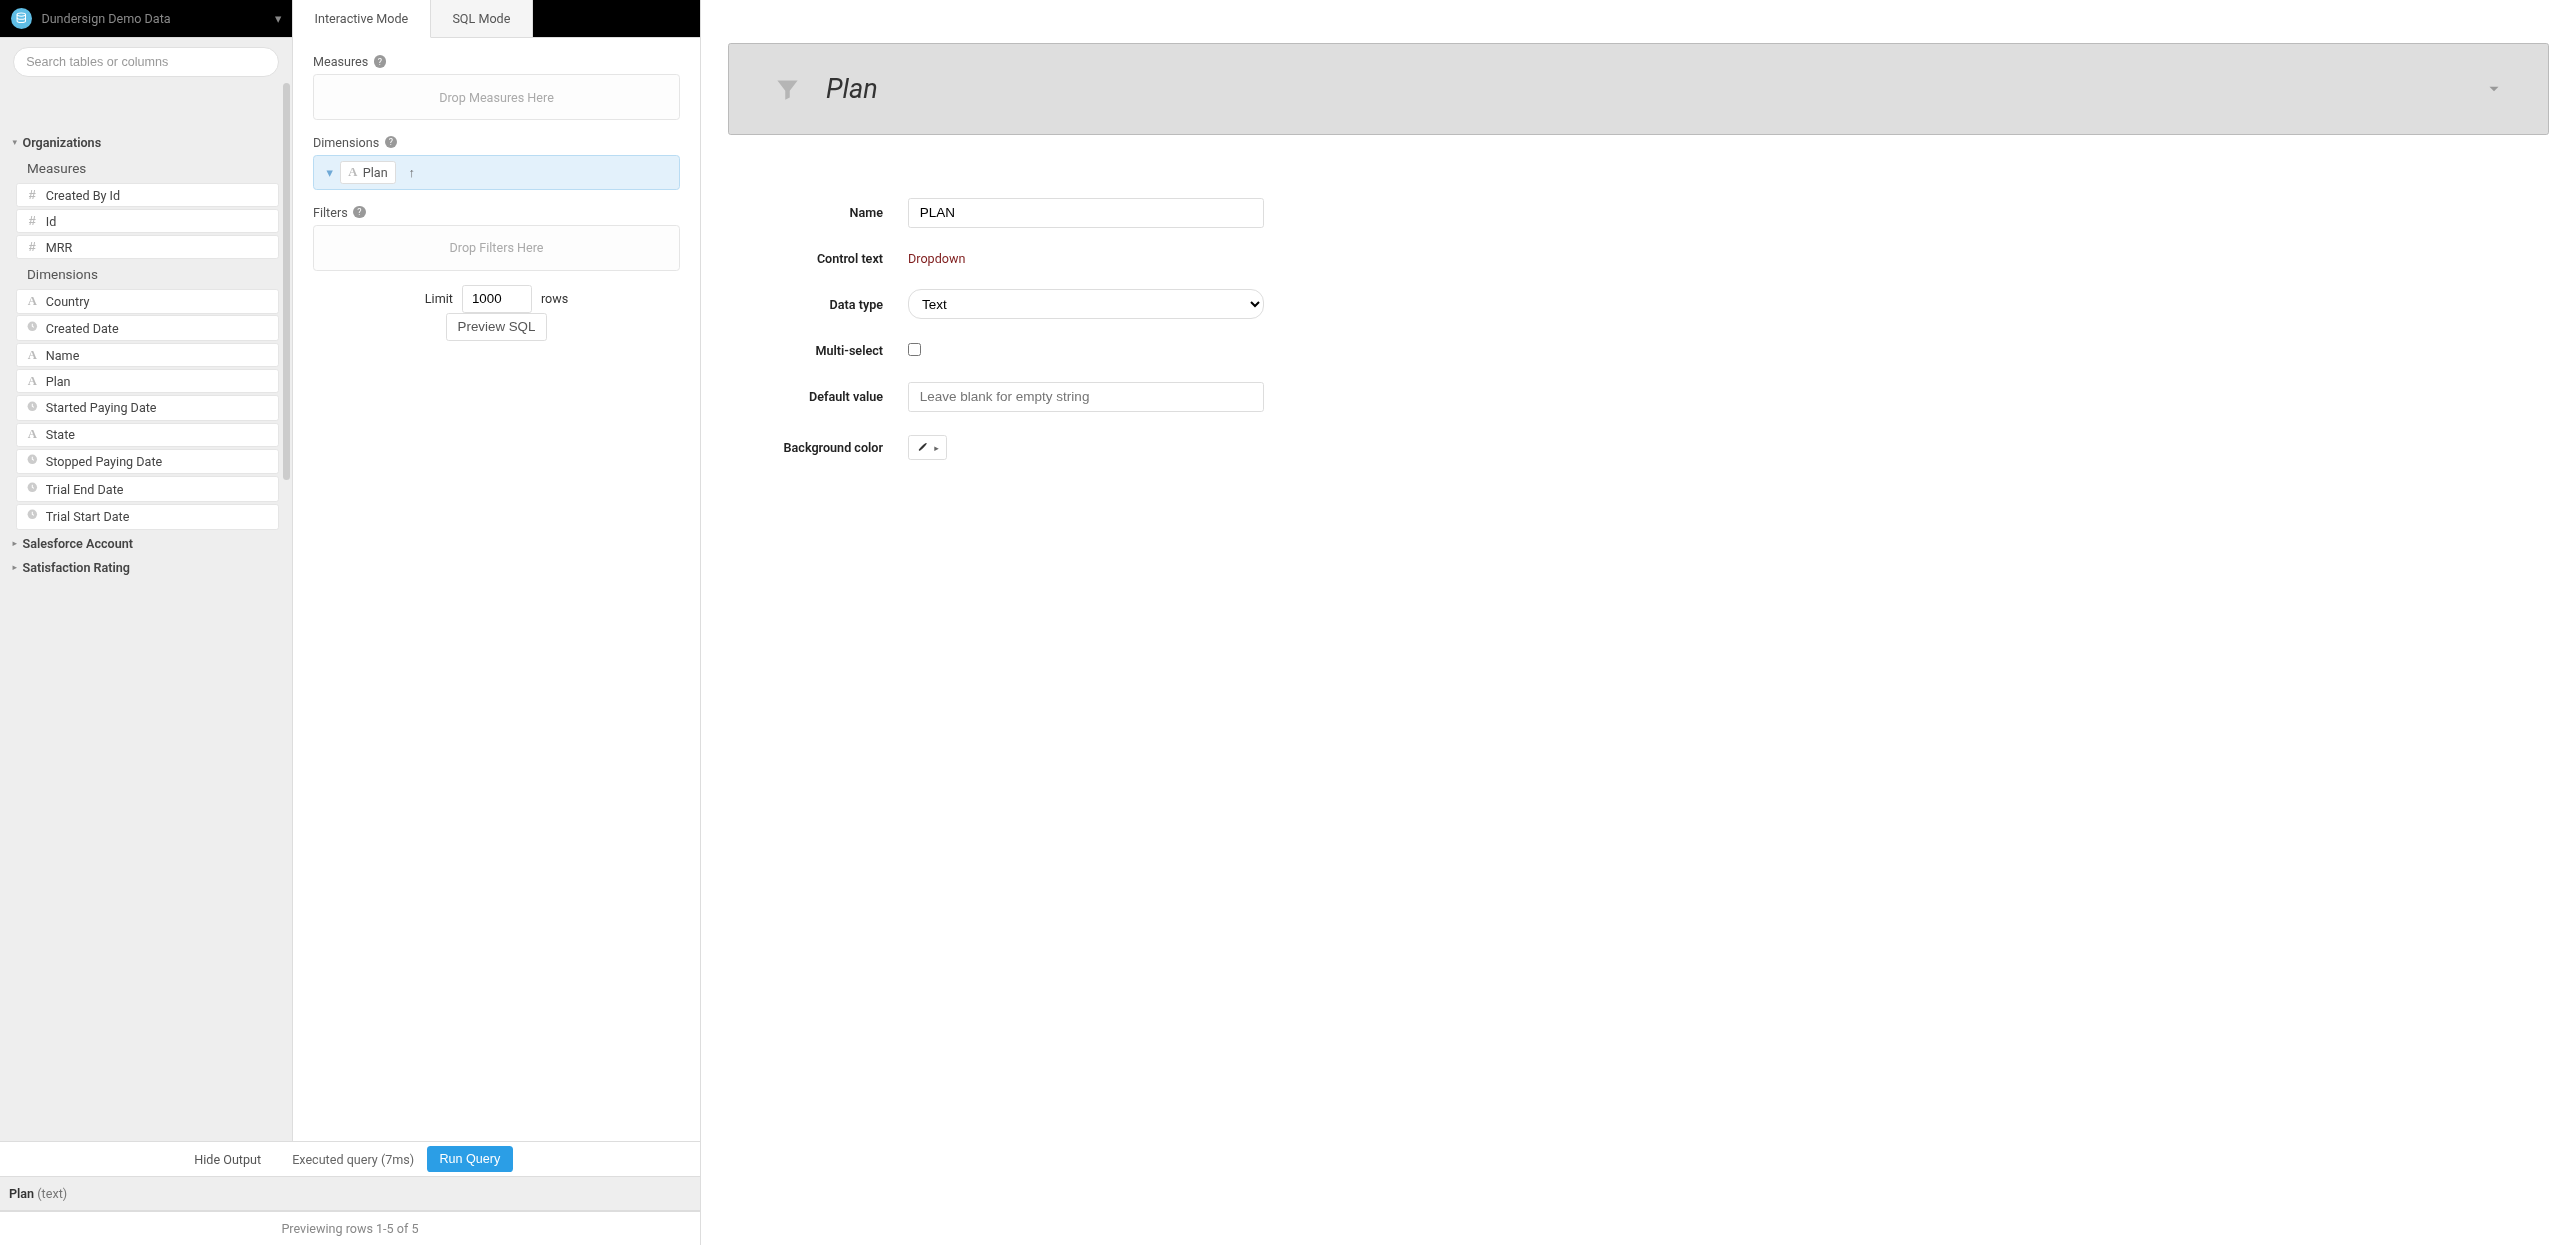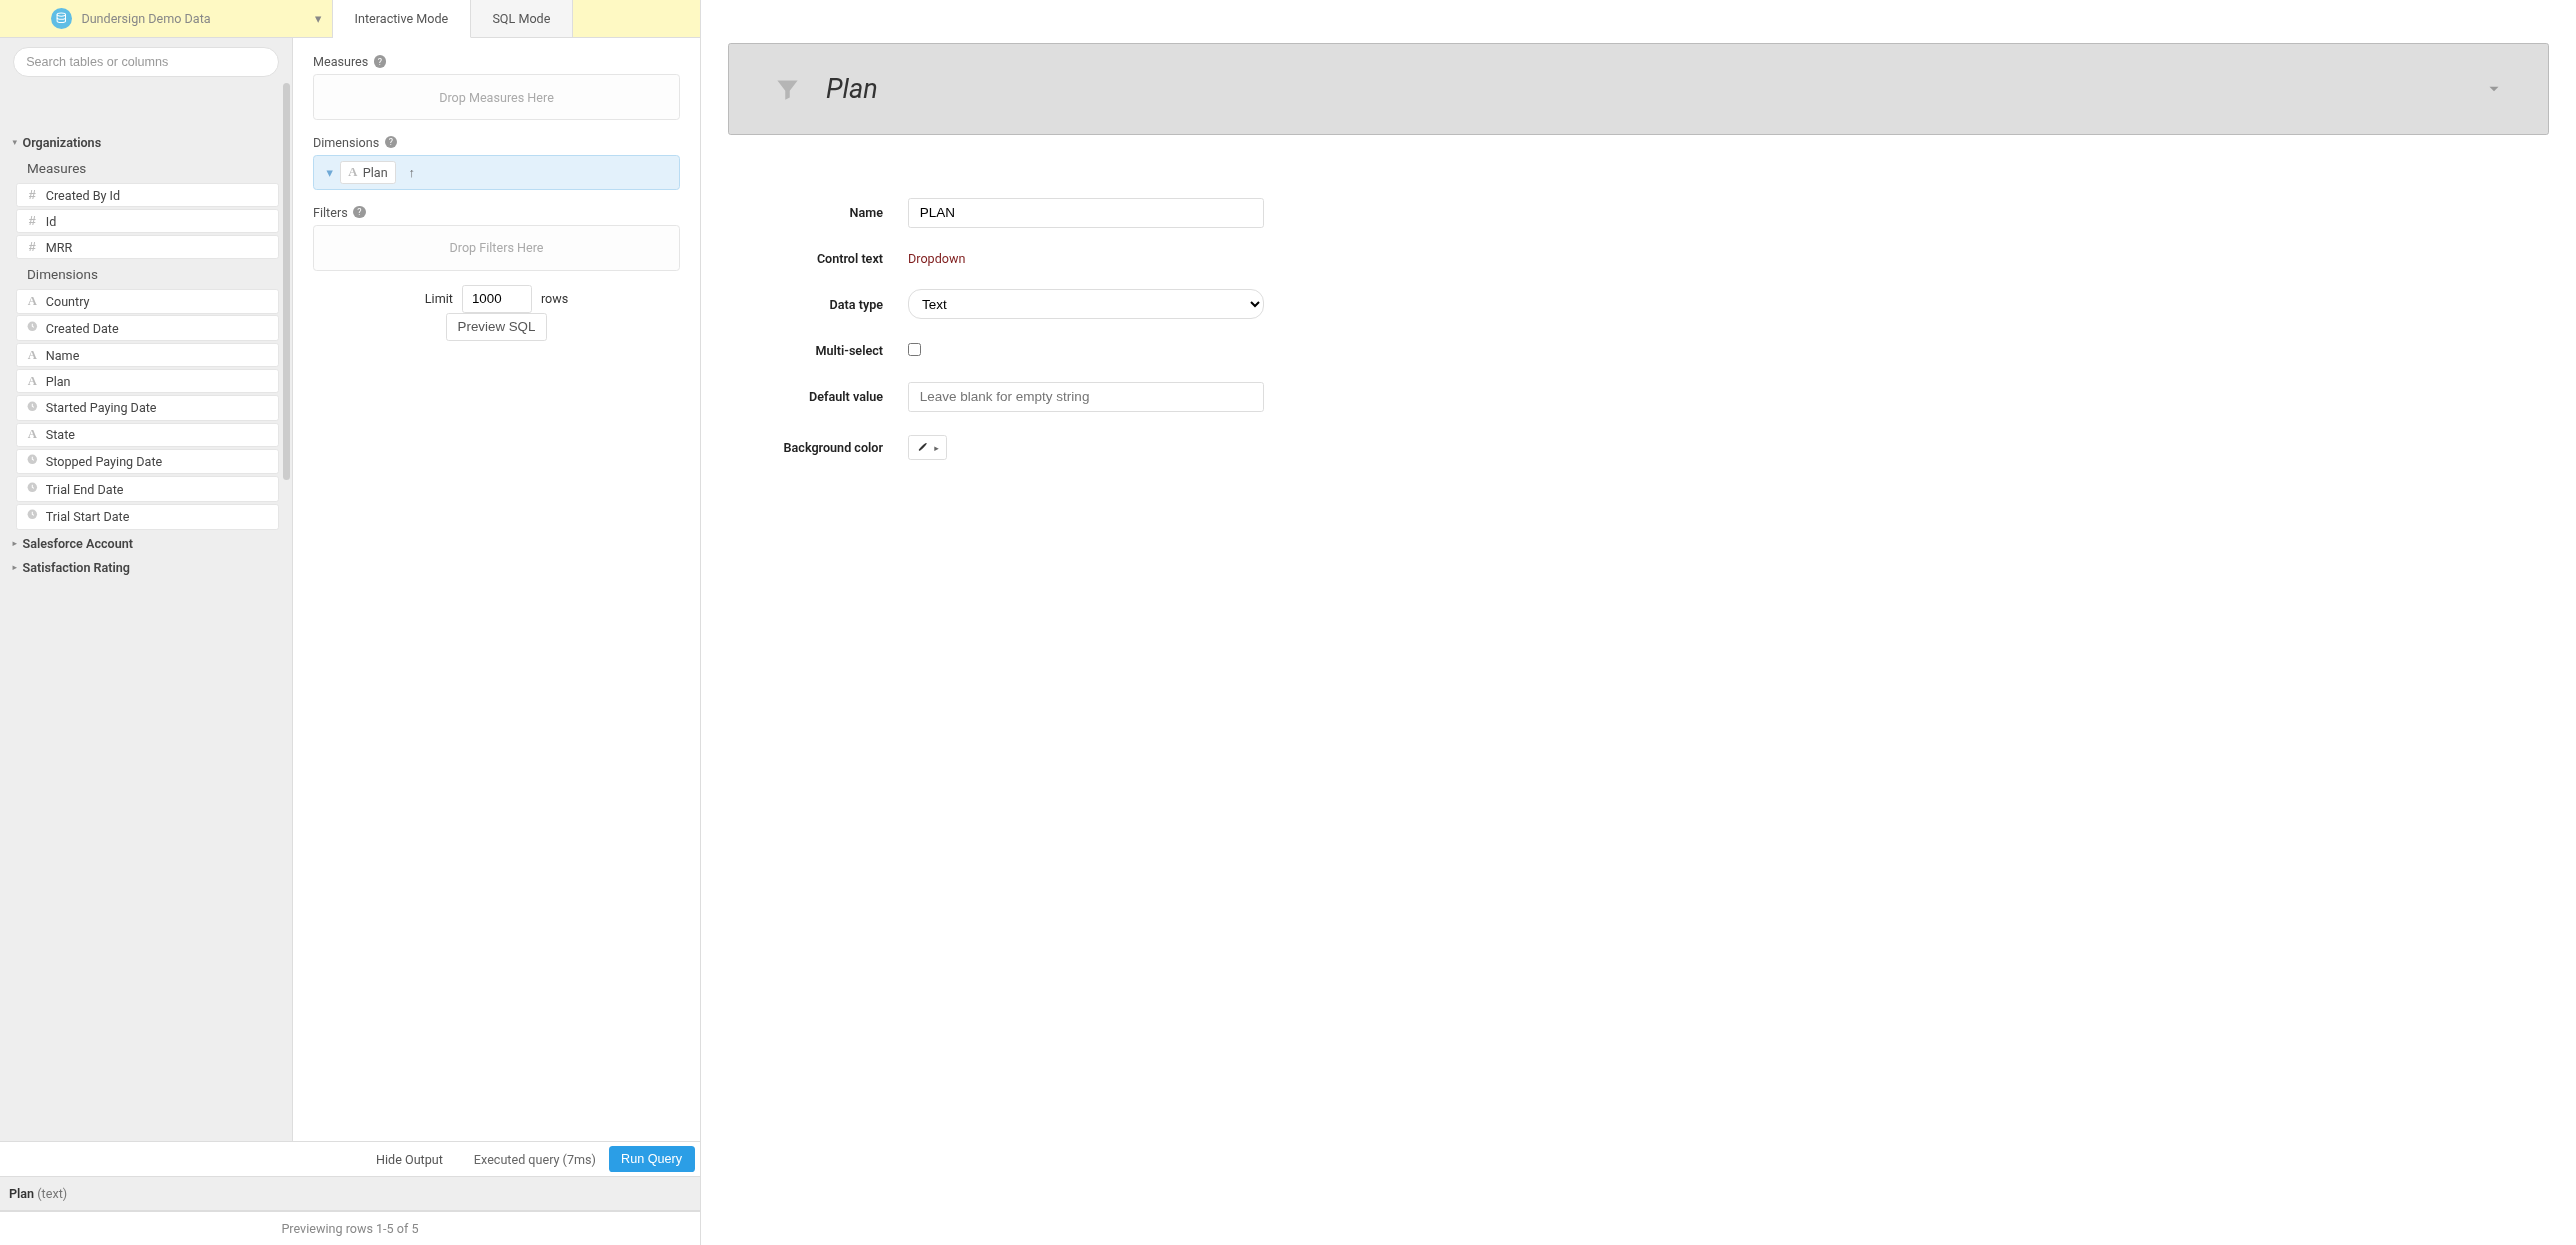--- a/index.html
+++ b/index.html
@@ -1,21 +1,21 @@
 <!DOCTYPE html>
 <html style="font-size:14.4px"><head>
 <meta charset="utf-8">
 <style>
 * { box-sizing: border-box; margin: 0; padding: 0; }
 body { font-family: -apple-system, BlinkMacSystemFont, "Segoe UI", Roboto, Helvetica, Arial, sans-serif; font-size: 12.6px; color: #333; background: #fff; }
 .app { display: flex; height: 100vh; }
 
 
 .left-panel { width: 701px; border-right: 0.9px solid #ddd; display: flex; flex-direction: column; background: #fff; }
-.left-top { display: flex; height: 38px; border-bottom: 0.9px solid #ddd; background: #fef9c3; padding-left: 40px; }
+.left-top { display: flex; height: 38px; border-bottom: 0.9px solid #ddd; background: #000000; }
 .datasource-select { flex: 0 0 293px; display: flex; align-items: center; padding: 0 10.8px; border-right: 0.9px solid #ddd; position: relative; cursor: pointer; }
 .ds-icon { width: 21.6px; height: 21.6px; border-radius: 50%; background: #5fbde5; margin-right: 9px; display: flex; align-items: center; justify-content: center; color: #fff; font-size: 10px; font-weight: bold; }
 .ds-icon svg { width: 12.6px; height: 12.6px; fill: #fff; }
 .ds-name { color: #888; flex: 1; }
 .ds-caret { color: #888; }
 .tabs { display: flex; flex: 1; }
 .tab { padding: 0 21.6px; display: flex; align-items: center; border-right: 0.9px solid #ddd; color: #555; cursor: pointer; background: #f5f5f5; }
 .tab.active { background: #fff; border-bottom: 0.9px solid #fff; margin-bottom: -0.9px; }
 .tab:not(.active) { }
 
@@ -46,21 +46,21 @@
 .pill-caret { color: #6fa9d6; padding: 0 7.2px; cursor: pointer; }
 .pill { background: #fff; border: 0.9px solid #ddd; border-radius: 2.7px; padding: 2.7px 7.2px; display: flex; align-items: center; color: #555; }
 .pill-icon { color: #bbb; margin-right: 5.4px; font-family: Georgia, serif; font-weight: bold; }
 .sort-arrow { margin-left: 12.6px; color: #666; }
 .limit-row { display: flex; align-items: center; margin-top: 9px; justify-content: space-between; flex-direction: column; }
 .limit-left { display: flex; align-items: center; gap: 9px; }
 .limit-input { width: 70px; padding: 5.4px 9px; border: 0.9px solid #ddd; border-radius: 2.7px; }
 .preview-sql { padding: 5.4px 10.8px; border: 0.9px solid #ddd; border-radius: 2.7px; background: #fff; color: #555; cursor: pointer; }
 
 
-.output-bar { display: flex; align-items: center; justify-content: flex-end; border-top: 0.9px solid #ddd; padding: 3.6px 5.4px 3.6px 12.6px; background: #fff; gap: 31px; }
+.output-bar { display: flex; align-items: center; justify-content: center; border-top: 0.9px solid #ddd; padding: 3.6px 5.4px 3.6px 12.6px; background: #fff; gap: 31px; }
 .hide-output { color: #555; cursor: pointer; }
 .out-right { display: flex; align-items: center; gap: 12.6px; }
 .query-time { color: #666; font-size: 12.6px; }
 .run-btn { background: #2b9ee6; color: #fff; border: none; padding: 6.3px 12.6px; border-radius: 3.6px; font-size: 12.6px; cursor: pointer; }
 .result-header { background: #eee; border-top: 0.9px solid #ddd; border-bottom: 0.9px solid #ddd; padding: 9px 9px; color: #333; }
 .result-col-name { font-weight: 600; }
 .result-col-type { color: #777; font-weight: normal; }
 .result-row { padding: 2.7px 9px; border-bottom: 0.9px solid #eee; color: #333; }
 .result-footer { text-align: center; padding: 9px; color: #888; border-top: 0.9px solid #ddd; background: #fff; }
 

